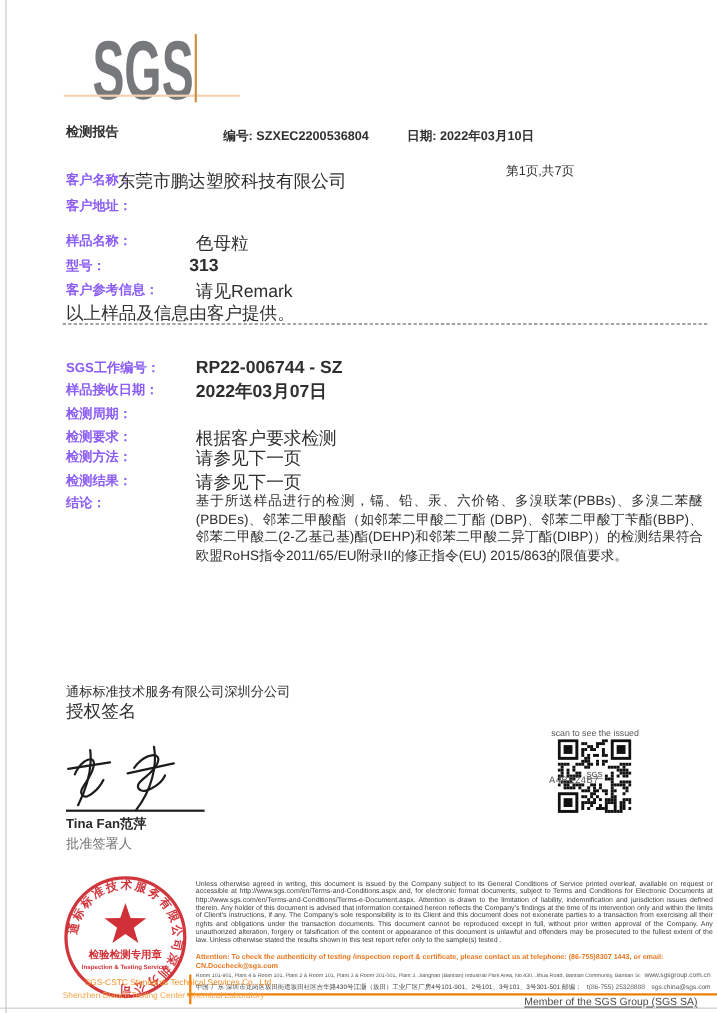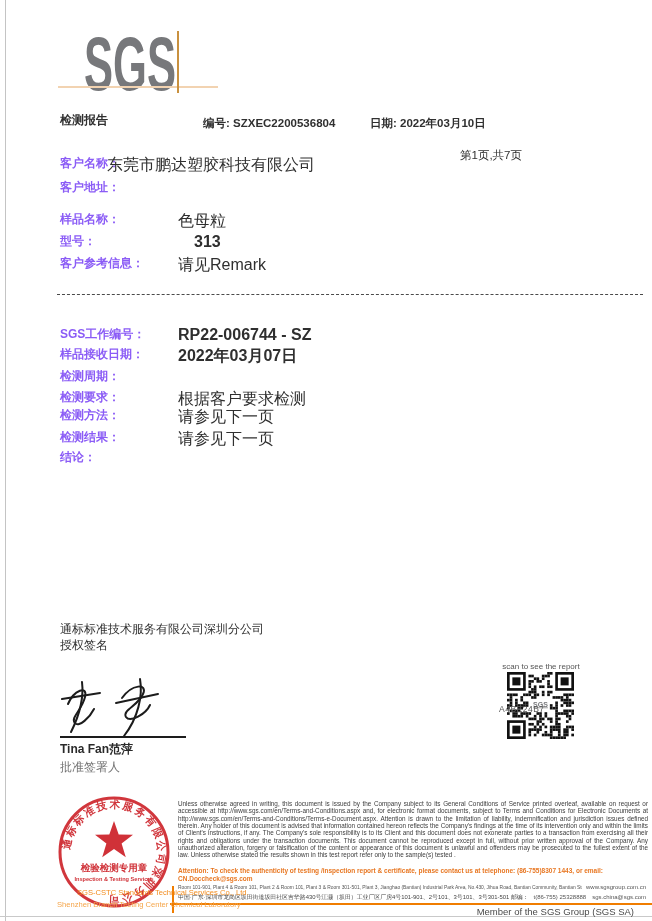--- a/index.html
+++ b/index.html
@@ -24,21 +24,21 @@
 
   .lbl{position:absolute;left:60px;font-size:12px;font-weight:bold;color:#8b5cf6;}
   .val{position:absolute;font-size:16px;color:#2f2f2f;}
   .val.b{font-weight:bold;}
 
   .dashed{position:absolute;left:57px;top:294px;width:586px;border-top:1.5px dashed #4a4a4a;}
 
   .conclusion{position:absolute;left:178px;top:447px;width:461px;font-size:12.3px;line-height:16.6px;color:#2f2f2f;text-align:justify;}
 
   .sig-company{position:absolute;left:60px;top:621px;font-size:12px;color:#2f2f2f;}
-  .sig-auth{position:absolute;left:60px;top:637px;font-size:12px;color:#2f2f2f;}
+  .sig-auth{position:absolute;left:60px;top:637px;font-size:16px;color:#2f2f2f;}
   .sig-svg{position:absolute;left:58px;top:672px;}
   .sig-line{position:absolute;left:60px;top:736px;width:126px;height:2px;background:#1d1d1d;}
   .sig-name{position:absolute;left:60px;top:741px;font-size:12px;font-weight:bold;color:#2a2a2a;}
   .sig-title{position:absolute;left:60px;top:759px;font-size:12px;color:#737373;}
 
   .qr-caption{position:absolute;left:499px;top:662px;width:84px;text-align:center;font-size:8px;color:#555;}
   .qr-box{position:absolute;left:507px;top:672px;}
   .qr-code-text{position:absolute;left:499px;top:704px;width:84px;text-align:left;font-size:8.5px;color:#555;letter-spacing:0.5px;}
 
   
@@ -50,21 +50,21 @@
   .attention{position:absolute;left:178px;top:867px;width:470px;font-size:6.5px;line-height:7.6px;color:#e87722;font-weight:bold;}
   .addr-block{position:absolute;left:178px;top:884px;width:468px;}
   .addr-row{display:flex;align-items:baseline;}
   .addr-en{flex:1;font-size:4.9px;color:#555;white-space:nowrap;overflow:hidden;}
   .addr-cn{flex:1;font-size:5.9px;color:#444;white-space:nowrap;overflow:hidden;margin-top:3px;}
   .addr-site{font-size:6px;color:#555;margin-left:4px;white-space:nowrap;}
   .addr-phone{font-size:6px;color:#555;margin-left:6px;white-space:nowrap;}
   .addr-mail{font-size:6px;color:#555;margin-left:6px;white-space:nowrap;}
   .foot-vline{position:absolute;left:172px;top:886px;width:2px;height:27px;background:#f07d00;}
   .foot-hline{position:absolute;left:170px;top:903px;width:482px;height:2px;background:#f07d00;}
-  .member{position:absolute;right:18px;top:906px;font-size:9.5px;color:#4a4a4a;}
+  .member{position:absolute;right:18px;top:906px;font-size:9.5px;color:#4a4a4a;text-decoration:underline;}
 </style>
 </head>
 <body>
 
 <div class="page">
   <div class="edge-left"></div>
   <div class="edge-bottom"></div>
 
   <svg class="logo-svg" width="120" height="64">
     <text x="0" y="57" font-weight="bold" font-size="76" fill="#77787B" font-family="Liberation Sans, DejaVu Sans, sans-serif" textLength="92" lengthAdjust="spacingAndGlyphs">SGS</text>
@@ -77,57 +77,59 @@
   <div class="report-date">日期: 2022年03月10日</div>
   <div class="report-page">第1页,共7页</div>
 
   <div class="lbl" style="top:155px">客户名称：</div>
   <div class="val" style="left:107px;top:155px">东莞市鹏达塑胶科技有限公司</div>
   <div class="lbl" style="top:179px">客户地址：</div>
 
   <div class="lbl" style="top:211px">样品名称：</div>
   <div class="val" style="left:178px;top:211px">色母粒</div>
   <div class="lbl" style="top:233px">型号：</div>
-  <div class="val b" style="left:194px;top:233px">313</div>
+  <div class="val b" style="left:172px;top:233px">313</div>
   <div class="lbl" style="top:255px">客户参考信息：</div>
   <div class="val" style="left:178px;top:255px">请见Remark</div>
+  <div class="val" style="left:60px;top:275px">以上样品及信息由客户提供。</div>
 
   <div class="dashed"></div>
 
   <div class="lbl" style="top:326px">SGS工作编号：</div>
   <div class="val b" style="left:178px;top:326px">RP22-006744 - SZ</div>
   <div class="lbl" style="top:346px">样品接收日期：</div>
   <div class="val b" style="left:178px;top:346px">2022年03月07日</div>
   <div class="lbl" style="top:368px">检测周期：</div>
   <div class="lbl" style="top:389px">检测要求：</div>
   <div class="val" style="left:178px;top:389px">根据客户要求检测</div>
   <div class="lbl" style="top:407px">检测方法：</div>
   <div class="val" style="left:178px;top:407px">请参见下一页</div>
   <div class="lbl" style="top:429px">检测结果：</div>
   <div class="val" style="left:178px;top:429px">请参见下一页</div>
 
   <div class="lbl" style="top:449px">结论：</div>
+  <div class="conclusion">基于所送样品进行的检测，镉、铅、汞、六价铬、多溴联苯(PBBs)、多溴二苯醚(PBDEs)、邻苯二甲酸酯（如邻苯二甲酸二丁酯 (DBP)、邻苯二甲酸丁苄酯(BBP)、邻苯二甲酸二(2-乙基己基)酯(DEHP)和邻苯二甲酸二异丁酯(DIBP)）的检测结果符合欧盟RoHS指令2011/65/EU附录II的修正指令(EU) 2015/863的限值要求。</div>
 
   <div class="sig-company">通标标准技术服务有限公司深圳分公司</div>
   <div class="sig-auth">授权签名</div>
   <svg class="sig-svg" width="140" height="66" viewBox="0 0 140 66">
     <g fill="none" stroke="#1c1c1c" stroke-width="2" stroke-linecap="round">
       <path d="M10,32 C16,18 30,13 27,25 C24,38 12,46 17,51 C21,56 32,45 36,37"></path>
       <path d="M4,27 L42,21"></path>
       <path d="M24,10 C26,26 21,44 13,60"></path>
       <path d="M64,26 C74,12 90,11 85,22 C80,34 64,38 68,45 C72,51 88,42 92,33"></path>
       <path d="M58,31 L100,22"></path>
       <path d="M82,7 C85,24 80,46 66,64"></path>
     </g>
   </svg>
   <div class="sig-line"></div>
   <div class="sig-name">Tina Fan范萍</div>
   <div class="sig-title">批准签署人</div>
 
-  <div class="qr-caption">scan to see the report</div>
+  <div class="qr-caption">scan to see the issued</div>
   <div class="qr-box">
     <svg id="qr-svg" width="67" height="67">
         <rect x="40.2" y="0" width="2.68" height="2.68" fill="#111"></rect>
         <rect x="42.88" y="0" width="2.68" height="2.68" fill="#111"></rect>
         <rect x="21.44" y="2.68" width="2.68" height="2.68" fill="#111"></rect>
         <rect x="24.12" y="2.68" width="2.68" height="2.68" fill="#111"></rect>
         <rect x="34.84" y="2.68" width="2.68" height="2.68" fill="#111"></rect>
         <rect x="37.52" y="2.68" width="2.68" height="2.68" fill="#111"></rect>
         <rect x="40.2" y="2.68" width="2.68" height="2.68" fill="#111"></rect>
         <rect x="26.8" y="5.36" width="2.68" height="2.68" fill="#111"></rect>

